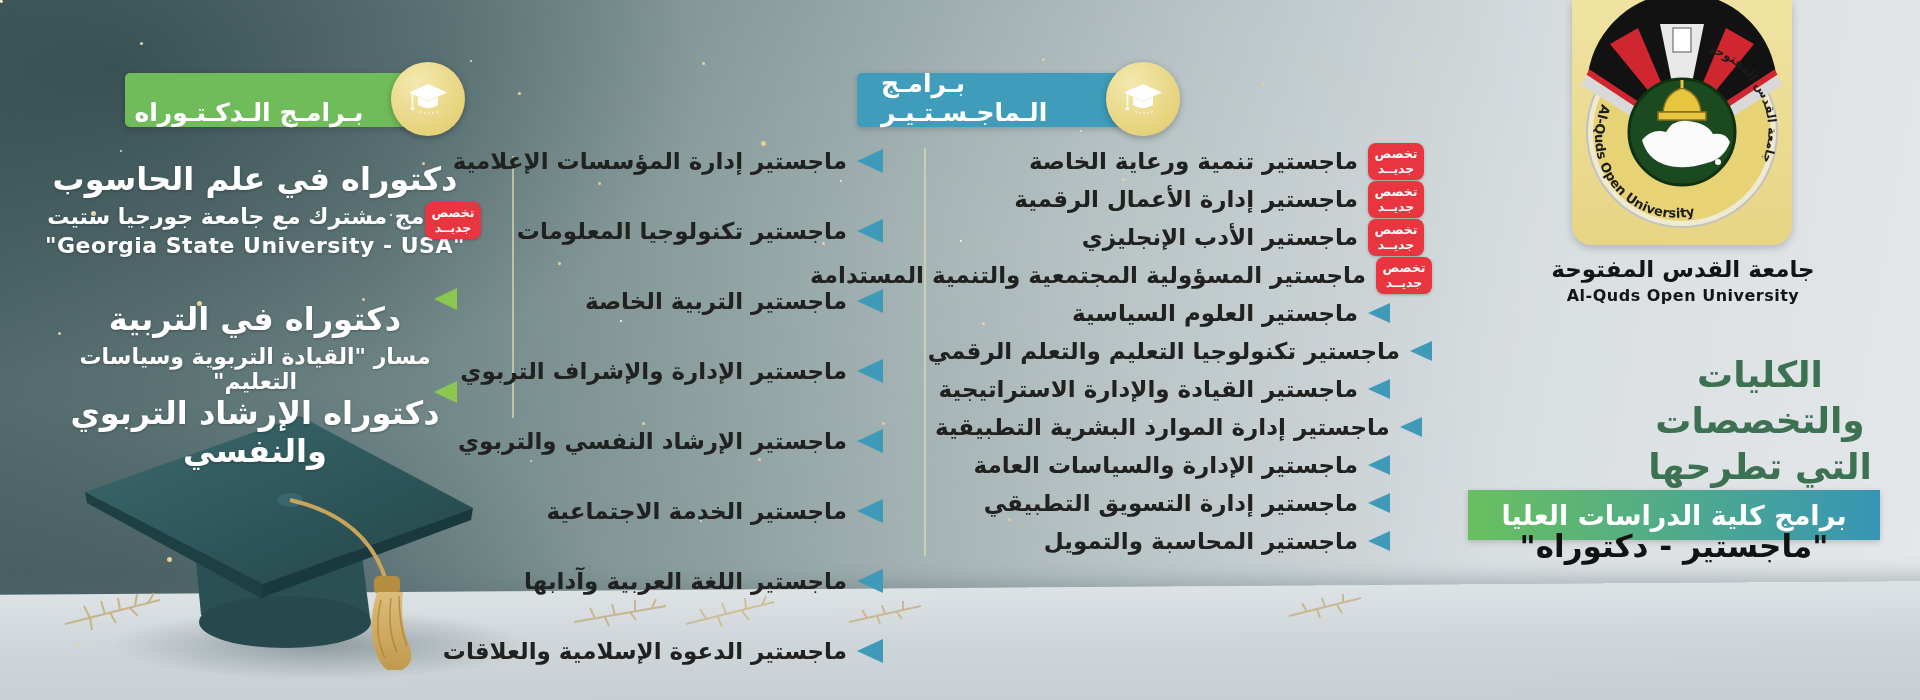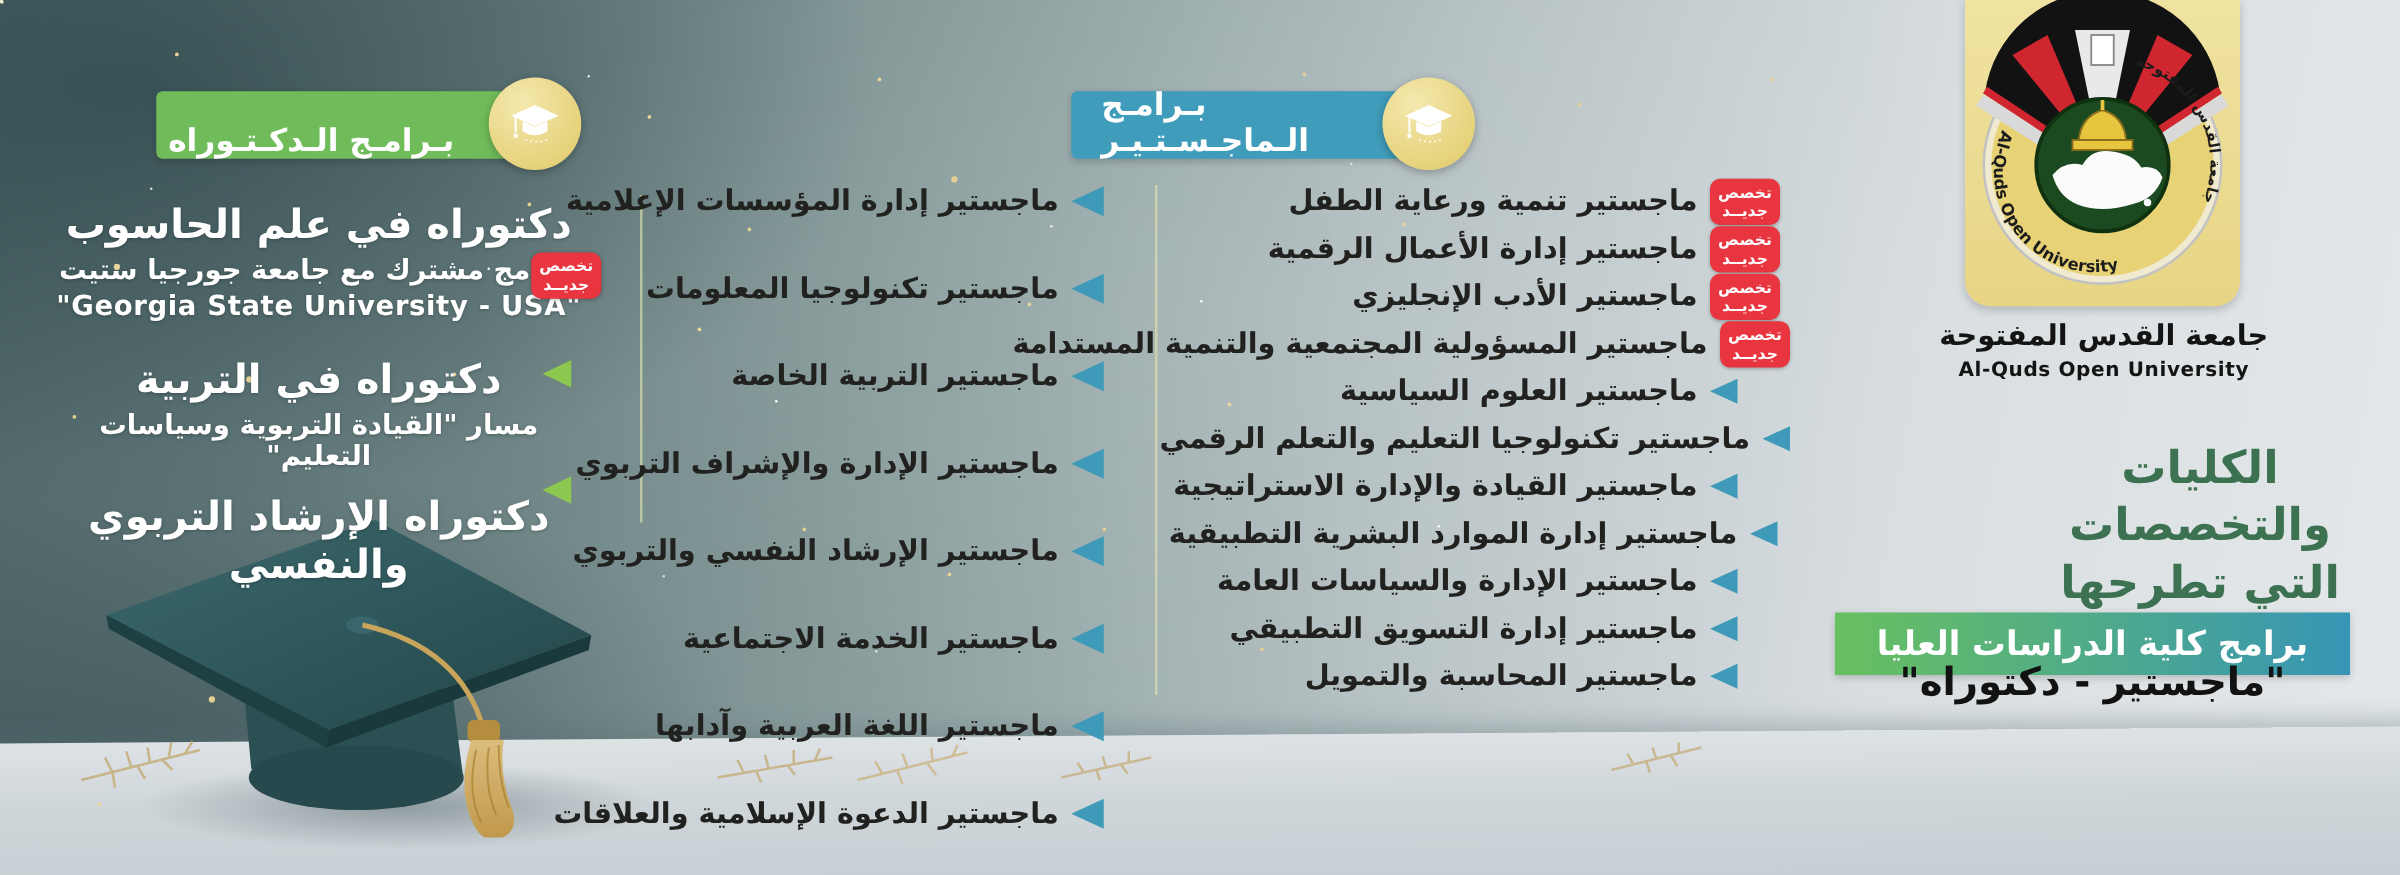--- a/index.html
+++ b/index.html
@@ -166,21 +166,21 @@
         </g>
     </svg>
   </div>
 
   <div class="vsep s1"></div>
   <div class="vsep s2"></div>
 
   <div class="plist right-col">
 
   <div class="prog-row">
-        <span class="prog-label">ماجستير تنمية ورعاية الطفل</span>
+        <span class="prog-label">ماجستير تنمية ورعاية الخاصة</span>
         <span class="marker-col">
           <span class="badge-new">
             <b class="b1">تخصص</b>
             <b class="b2">جديــد</b>
           </span>
 
         </span>
       </div>
       <div class="prog-row">
         <span class="prog-label">ماجستير إدارة الأعمال الرقمية</span>
@@ -358,21 +358,21 @@
   <div class="phd-block" style="top:160px;">
     <div class="phd-title">دكتوراه في علم الحاسوب</div>
     <div class="phd-sub" style="margin-top:6px;">برنامج مشترك مع جامعة جورجيا ستيت</div>
     <div class="phd-sub en" style="margin-top:4px;">"Georgia State University - USA"</div>
   </div>
   <div class="phd-badge badge-new">
     <b>تخصص</b>
       <b>جديــد</b>
   </div>
 
-  <div class="phd-block" style="top:284px;">
+  <div class="phd-block" style="top:300px;">
     <div class="phd-title">دكتوراه في التربية</div>
     <div class="phd-sub" style="margin-top:6px;">مسار "القيادة التربوية وسياسات التعليم"</div>
   </div>
   <div class="lime-tri" style="left:434px;top:288px;"></div>
 
   <div class="phd-block" style="top:394px;">
     <div class="phd-title">دكتوراه الإرشاد التربوي والنفسي</div>
   </div>
   <div class="lime-tri" style="left:434px;top:381px;"></div>
 

